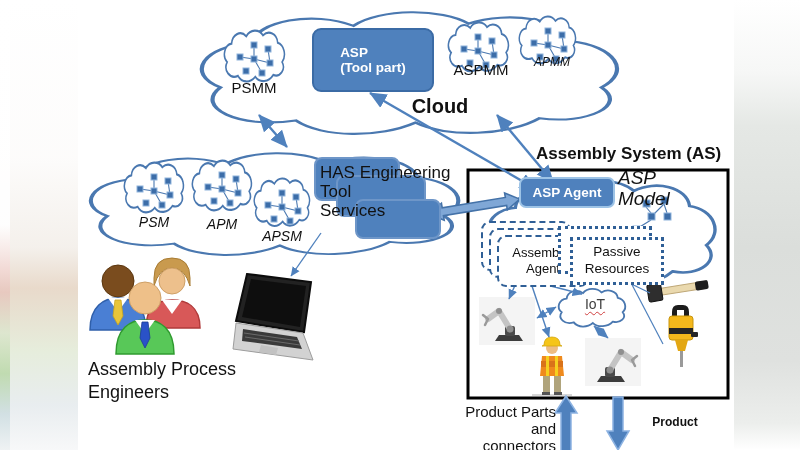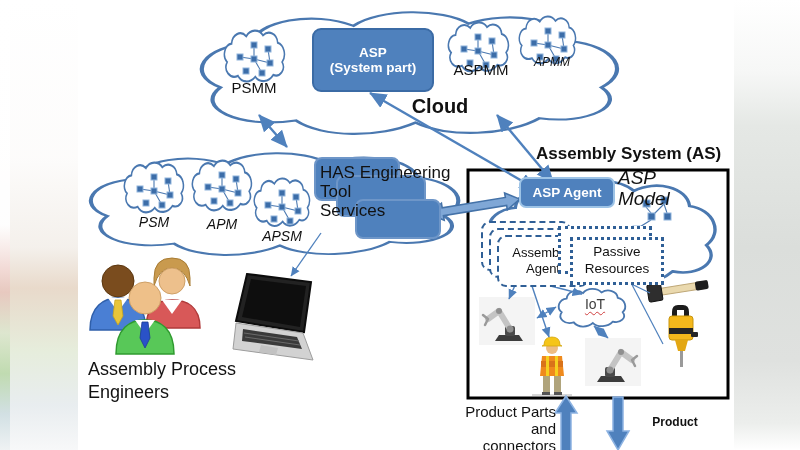--- a/index.html
+++ b/index.html
@@ -13,21 +13,21 @@
     background:linear-gradient(180deg,#ffffff 0%,#ffffff 50%,#f2d8d4 60%,#e7c7be 65%,#dce6ce 74%,#bcd9ab 83%,#cfdee2 92%,#eef2f3 100%);
     opacity:.9;}
   .band-right{left:734px;top:0;width:66px;height:450px;
     background:linear-gradient(180deg,#ffffff 0%,#f6f7f6 16%,#e5e8e5 28%,#dbdedb 55%,#dfe1df 80%,#eceeec 94%,#ffffff 100%);}
   svg{position:absolute;left:0;top:0;}
   .lbl{position:absolute;line-height:1.1;}
   .c{text-align:center;}
   .it{font-style:italic;}
   .b{font-weight:bold;}
   .bluebox{position:absolute;background:#4f81bd;border:2px solid #3b6ba5;border-radius:9px;
-           color:#fff;display:flex;align-items:center;justify-content:center;text-align:center;}
+           color:#fff;display:flex;align-items:center;justify-content:center;text-align:left;}
   .hasbox{position:absolute;background:#4f81bd;border:2px solid #6e96c8;border-radius:8px;}
   .dash{position:absolute;background:#fff;border:2px dashed #2f5f96;border-radius:9px;}
   .dot{position:absolute;background:#fff;border:3px dotted #2f5f96;}
   .stacktext{display:flex;align-items:center;justify-content:center;text-align:center;
              font-size:13px;line-height:1.25;color:#111;}
   .agent{background:#4f81bd;border:2px solid #9dc3e6;border-radius:7px;color:#fff;
          display:flex;align-items:center;justify-content:center;font-size:13.5px;font-weight:600;}
   .wavy{text-decoration:underline wavy #d04040;text-decoration-thickness:1px;text-underline-offset:2px;}
   .rt{text-align:right;}
 </style>
@@ -200,21 +200,21 @@
       <polygon points="0,0 14,-8.5 14,-4 78,-4 78,-8.5 92,0 78,8.5 78,4 14,4 14,8.5" fill="#7fa7d6" stroke="#4472a8" stroke-width="1.6"></polygon>
     </g>
 
     <polygon points="566,396 555,413 561,413 561,452 571,452 571,413 577,413" fill="#4f81bd" stroke="#8db3e2" stroke-width="1.5"></polygon>
     <polygon points="618,450 607,431 613,431 613,397 623,397 623,431 629,431" fill="#4f81bd" stroke="#8db3e2" stroke-width="1.5"></polygon>
   </svg>
 
   <div class="bluebox" style="left:312px;top:28px;width:118px;height:60px;font-size:13.5px;font-weight:600;">
     <div>
       <div>ASP</div>
-      <div>(System part)</div>
+      <div>(Tool part)</div>
     </div>
   </div>
 
   <div class="lbl c" style="left:222px;top:80px;width:64px;font-size:15px;">PSMM</div>
   <div class="lbl c" style="left:450px;top:62px;width:62px;font-size:15px;">ASPMM</div>
   <div class="lbl c" style="left:522px;top:56px;width:60px;font-size:12px;font-style:italic;">APMM</div>
   <div class="lbl c b" style="left:398px;top:95px;width:84px;font-size:20px;">Cloud</div>
   <div class="lbl c it" style="left:126px;top:215px;width:56px;font-size:14px;">PSM</div>
   <div class="lbl c it" style="left:194px;top:217px;width:56px;font-size:14px;">APM</div>
   <div class="lbl c it" style="left:250px;top:229px;width:64px;font-size:14px;">APSM</div>

